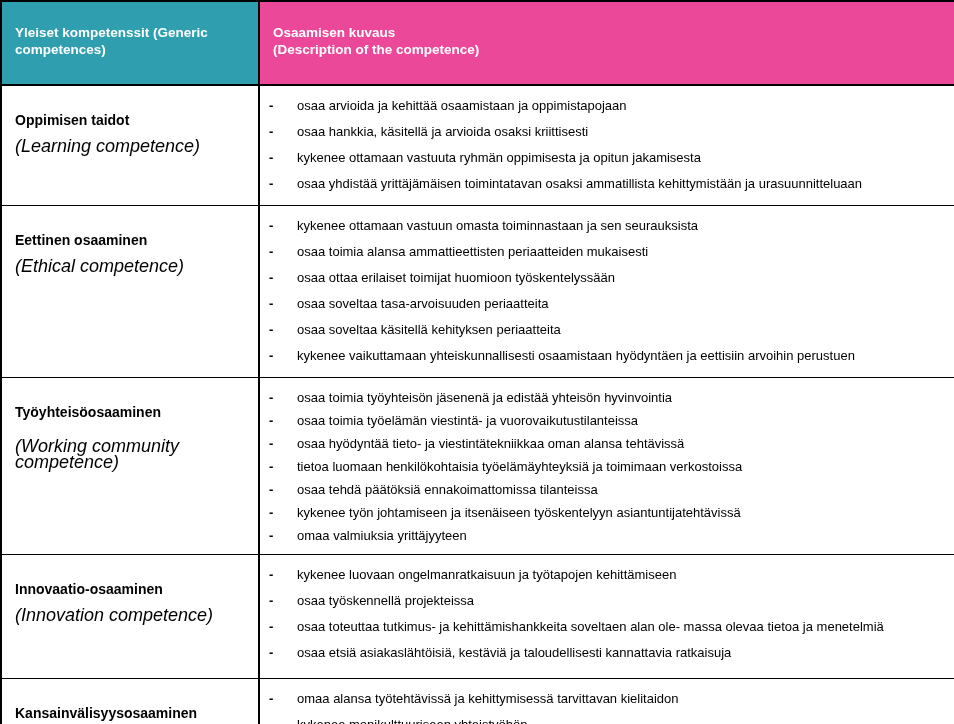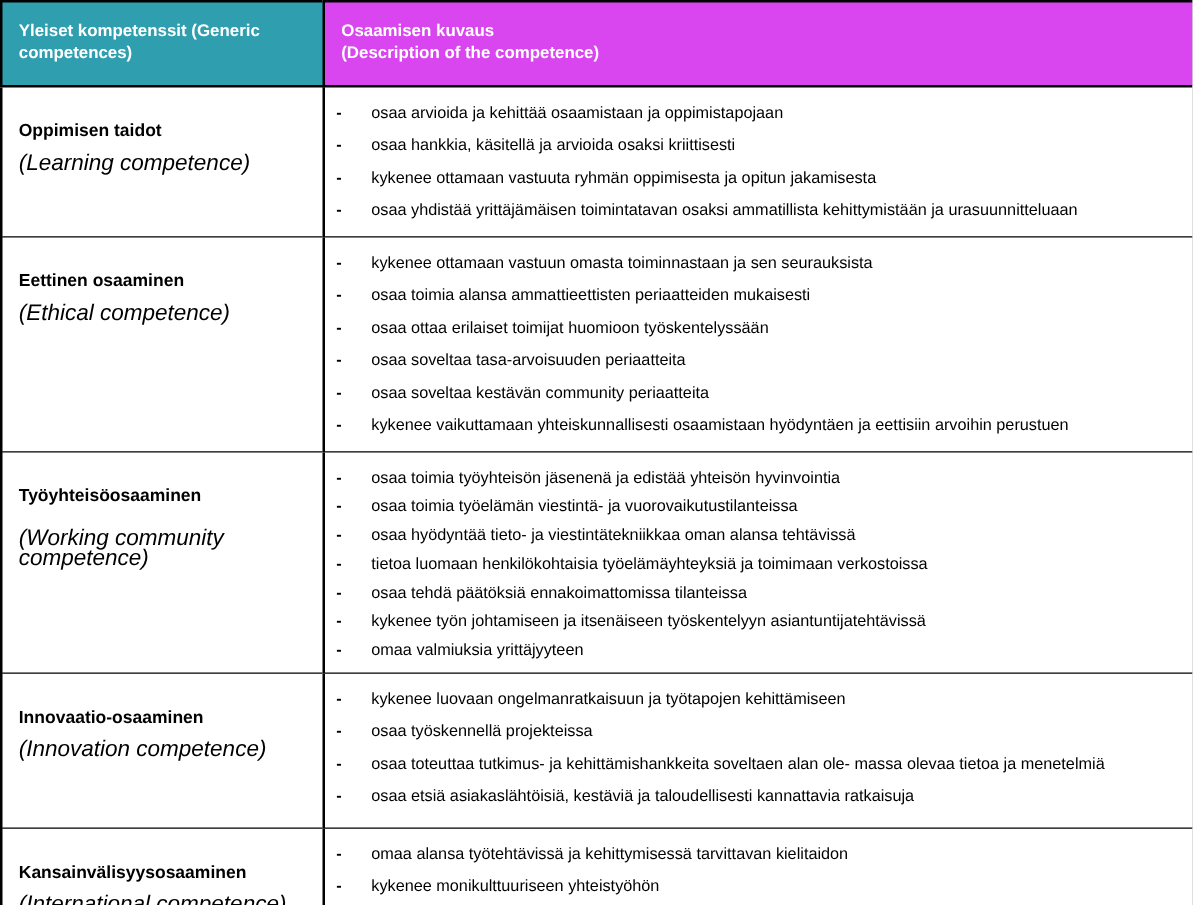--- a/index.html
+++ b/index.html
@@ -38,21 +38,21 @@
   thead th {
     color: #ffffff;
     text-align: left;
     font-size: 13.5px;
     font-weight: bold;
     line-height: 17px;
     vertical-align: middle;
     padding: 6px 10px 10px 13px;
     border-bottom: 2px solid #000000;
   }
-  thead tr { height: 68px; }
+  thead tr { height: 84px; }
 
   
   tbody tr:nth-child(1) { height: 118px; }
   tbody tr:nth-child(2) { height: 150px; }
   tbody tr:nth-child(3) { height: 177px; }
   tbody tr:nth-child(4) { height: 124px; }
   tbody tr:nth-child(5) { height: 87px;  }
 
   td.left-cell {
     padding: 26px 10px 6px 13px;
@@ -103,21 +103,21 @@
   <table class="comp-table">
     <colgroup>
         <col class="c1">
         <col class="c2">
       </colgroup>
     <thead>
       <tr>
         <th style="background: rgb(47, 159, 176); color: rgb(255, 255, 255);">
           <span>Yleiset kompetenssit (Generic competences)</span>
         </th>
-        <th style="background: #d946ef; color: rgb(255, 255, 255);">
+        <th style="background: #ec4899; color: rgb(255, 255, 255);">
           <div>Osaamisen kuvaus</div>
           <div>(Description of the competence)</div>
         </th>
       </tr>
     </thead>
     <tbody id="rows-body">
   <tr>
     <td class="left-cell">
       <div class="comp-title">Oppimisen taidot</div>
       <div class="comp-subtitle">(Learning competence)</div>
@@ -169,21 +169,21 @@
     <span class="bullet-text">osaa ottaa erilaiset toimijat huomioon työskentelyssään</span>
   </li>
 
   <li class="bullet-item">
     <span class="bullet-dash">-</span>
     <span class="bullet-text">osaa soveltaa tasa-arvoisuuden periaatteita</span>
   </li>
 
   <li class="bullet-item">
     <span class="bullet-dash">-</span>
-    <span class="bullet-text">osaa soveltaa kestävän community periaatteita</span>
+    <span class="bullet-text">osaa soveltaa käsitellä kehityksen periaatteita</span>
   </li>
 
   <li class="bullet-item">
     <span class="bullet-dash">-</span>
     <span class="bullet-text">kykenee vaikuttamaan yhteiskunnallisesti osaamistaan hyödyntäen ja eettisiin arvoihin perustuen</span>
   </li>
 </ul>
     </td>
   </tr>
 

